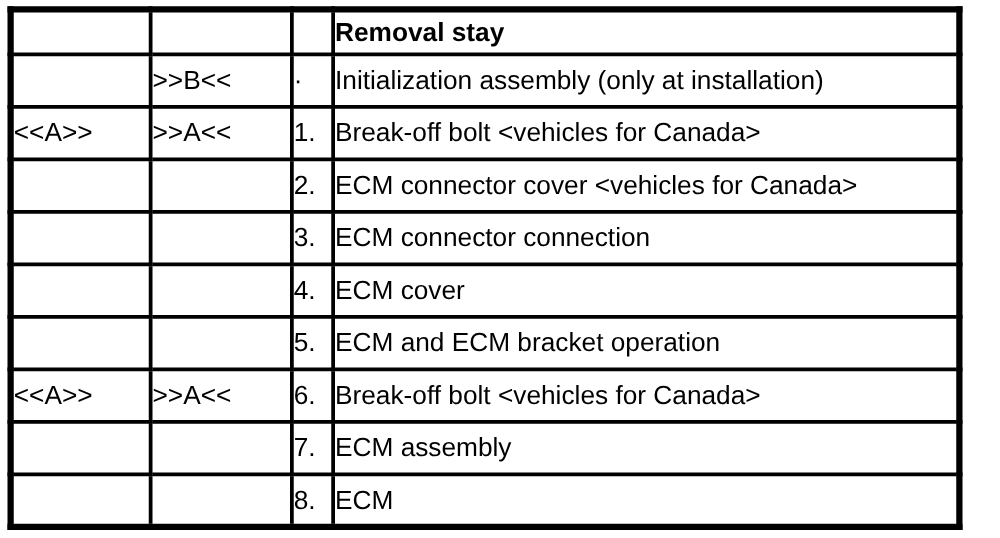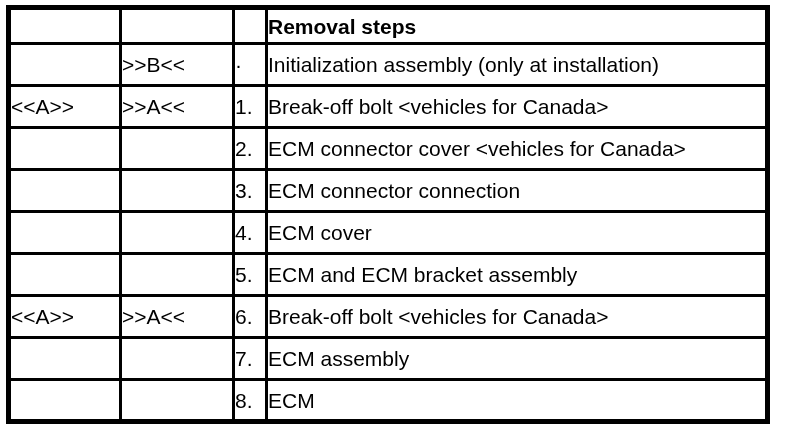--- a/index.html
+++ b/index.html
@@ -52,21 +52,21 @@
 </head>
 <body>
 
 <div class="page">
   <table class="removal-table">
     <thead>
       <tr>
         <th class="c1"></th>
         <th class="c2"></th>
         <th class="c3"></th>
-        <th class="c4 title">Removal steps</th>
+        <th class="c4 title">Removal stay</th>
       </tr>
     </thead>
     <tbody id="rows">
         <tr>
           <td class="c1"></td>
           <td class="c2">&gt;&gt;B&lt;&lt;</td>
           <td class="c3">·</td>
           <td class="c4">Initialization assembly (only at installation)</td>
         </tr>
         <tr>
@@ -90,21 +90,21 @@
         <tr>
           <td class="c1"></td>
           <td class="c2"></td>
           <td class="c3">4.</td>
           <td class="c4">ECM cover</td>
         </tr>
         <tr>
           <td class="c1"></td>
           <td class="c2"></td>
           <td class="c3">5.</td>
-          <td class="c4">ECM and ECM bracket assembly</td>
+          <td class="c4">ECM and ECM bracket operation</td>
         </tr>
         <tr>
           <td class="c1">&lt;&lt;A&gt;&gt;</td>
           <td class="c2">&gt;&gt;A&lt;&lt;</td>
           <td class="c3">6.</td>
           <td class="c4">Break-off bolt &lt;vehicles for Canada&gt;</td>
         </tr>
         <tr>
           <td class="c1"></td>
           <td class="c2"></td>

